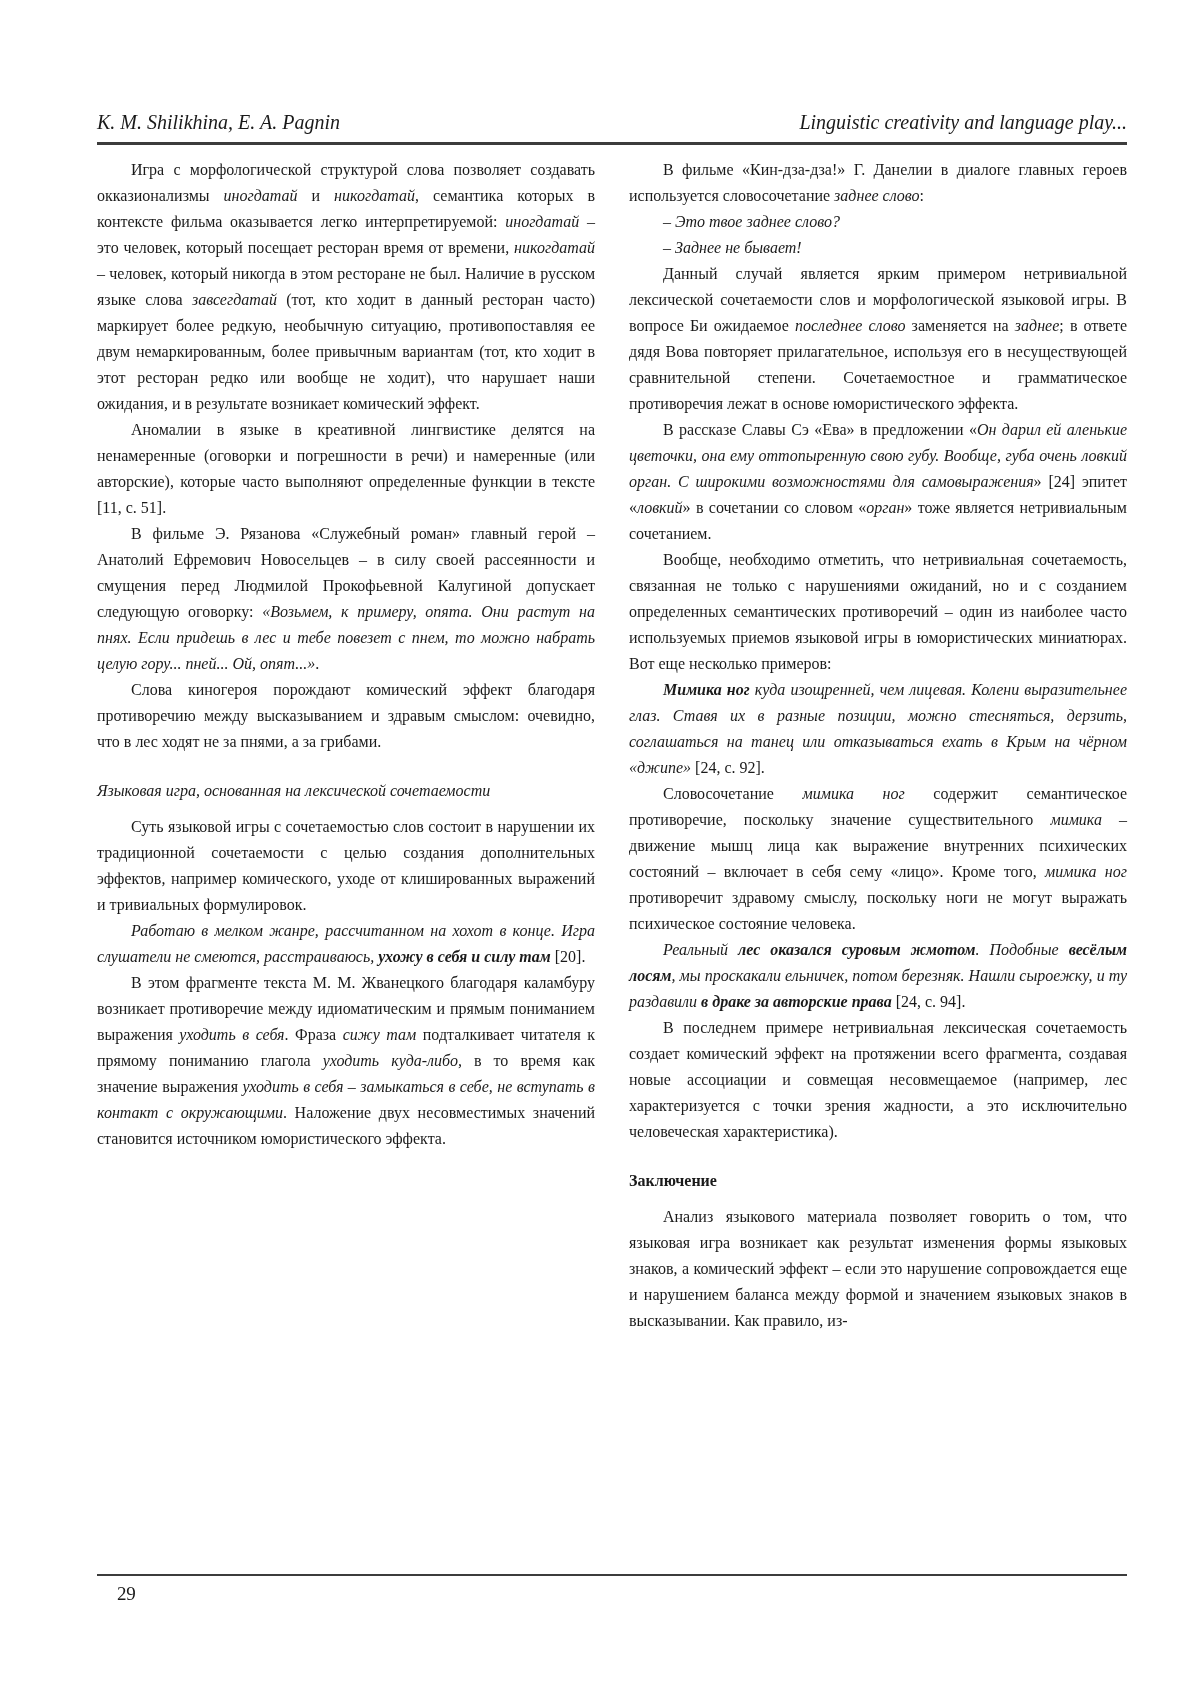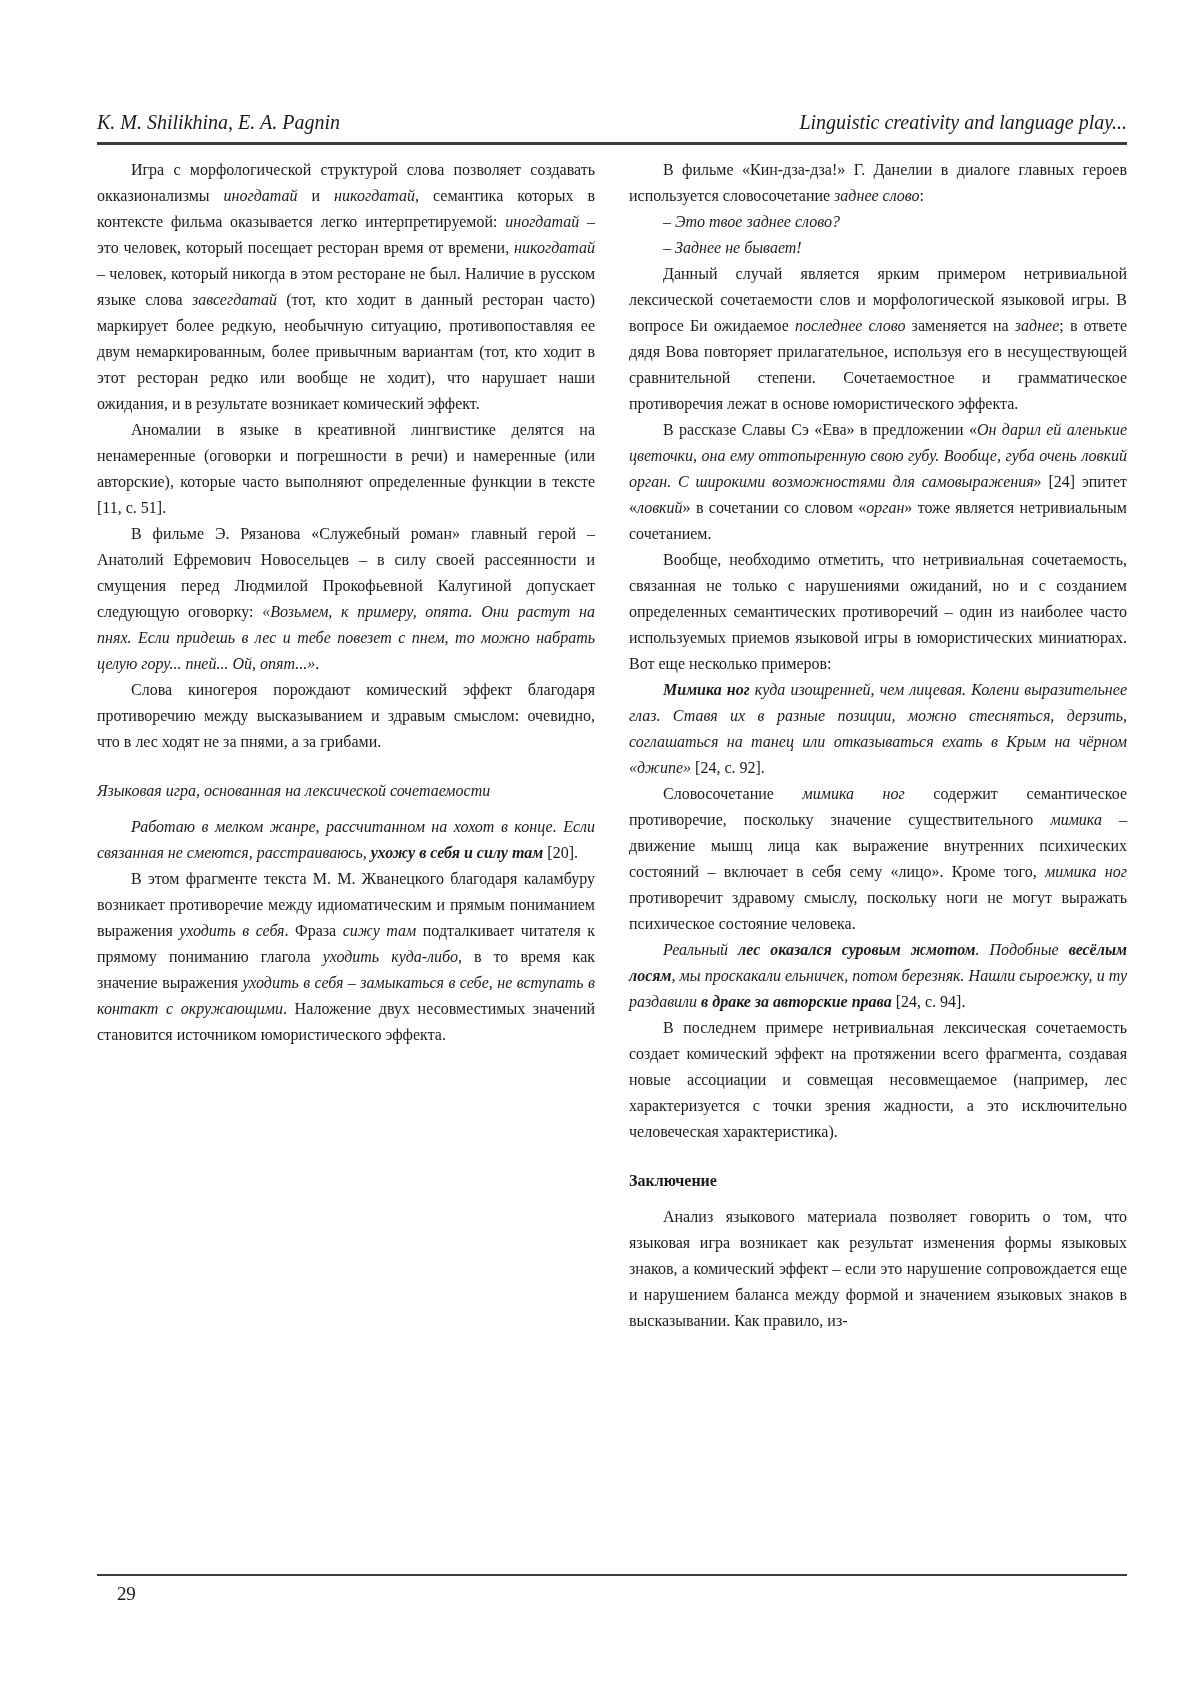--- a/index.html
+++ b/index.html
@@ -85,21 +85,22 @@
 
   <div class="header-rule"></div>
 
   <div class="body-columns">
     <div class="col">
         <p class="para"><span>Игра с морфологической структурой слова позволяет создавать окказионализмы </span><span class="run-i">иногдатай</span><span> и </span><span class="run-i">никогдатай</span><span>, семантика которых в контексте фильма оказывается легко интерпретируемой: </span><span class="run-i">иногдатай</span><span> – это человек, который посещает ресторан время от времени, </span><span class="run-i">никогдатай</span><span> – человек, который никогда в этом ресторане не был. Наличие в русском языке слова </span><span class="run-i">завсегдатай</span><span> (тот, кто ходит в данный ресторан часто) маркирует более редкую, необычную ситуацию, противопоставляя ее двум немаркированным, более привычным вариантам (тот, кто ходит в этот ресторан редко или вообще не ходит), что нарушает наши ожидания, и в результате возникает комический эффект.</span></p>
         <p class="para"><span>Аномалии в языке в креативной лингвистике делятся на ненамеренные (оговорки и погрешности в речи) и намеренные (или авторские), которые часто выполняют определенные функции в тексте [11, с. 51].</span></p>
         <p class="para"><span>В фильме Э. Рязанова «Служебный роман» главный герой – Анатолий Ефремович Новосельцев – в силу своей рассеянности и смущения перед Людмилой Прокофьевной Калугиной допускает следующую оговорку: </span><span class="run-i">«Возьмем, к примеру, опята. Они растут на пнях. Если придешь в лес и тебе повезет с пнем, то можно набрать целую гору... пней... Ой, опят...»</span><span>.</span></p>
         <p class="para"><span>Слова киногероя порождают комический эффект благодаря противоречию между высказыванием и здравым смыслом: очевидно, что в лес ходят не за пнями, а за грибами.</span></p>
         <div class="heading heading-italic"><span>Языковая игра, основанная на лексической сочетаемости</span></div>
-        <p class="para"><span class="run-i">Работаю в мелком жанре, рассчитанном на хохот в конце. Если связанная не смеются, расстраиваюсь, </span><span class="run-bi">ухожу в себя и силу там</span><span> [20].</span></p>
+        <p class="para"><span>Суть языковой игры с сочетаемостью слов состоит в нарушении их традиционной сочетаемости с целью создания дополнительных эффектов, например комического, уходе от клишированных выражений и тривиальных формулировок.</span></p>
+        <p class="para"><span class="run-i">Работаю в мелком жанре, рассчитанном на хохот в конце. Игра слушатели не смеются, расстраиваюсь, </span><span class="run-bi">ухожу в себя и силу там</span><span> [20].</span></p>
         <p class="para"><span>В этом фрагменте текста М. М. Жванецкого благодаря каламбуру возникает противоречие между идиоматическим и прямым пониманием выражения </span><span class="run-i">уходить в себя</span><span>. Фраза </span><span class="run-i">сижу там</span><span> подталкивает читателя к прямому пониманию глагола </span><span class="run-i">уходить куда-либо,</span><span> в то время как значение выражения </span><span class="run-i">уходить в себя – замыкаться в себе, не вступать в контакт с окружающими</span><span>. Наложение двух несовместимых значений становится источником юмористического эффекта.</span></p>
       </div>
     <div class="col">
         <p class="para"><span>В фильме «Кин-дза-дза!» Г. Данелии в диалоге главных героев используется словосочетание </span><span class="run-i">заднее слово</span><span>:</span></p>
         <p class="para"><span class="run-i">– Это твое заднее слово?</span></p>
         <p class="para"><span class="run-i">– Заднее не бывает!</span></p>
         <p class="para"><span>Данный случай является ярким примером нетривиальной лексической сочетаемости слов и морфологической языковой игры. В вопросе Би ожидаемое </span><span class="run-i">последнее слово</span><span> заменяется на </span><span class="run-i">заднее</span><span>; в ответе дядя Вова повторяет прилагательное, используя его в несуществующей сравнительной степени. Сочетаемостное и грамматическое противоречия лежат в основе юмористического эффекта.</span></p>
         <p class="para"><span>В рассказе Славы Сэ «Ева» в предложении «</span><span class="run-i">Он дарил ей аленькие цветочки, она ему оттопыренную свою губу. Вообще, губа очень ловкий орган. С широкими возможностями для самовыражения</span><span>» [24] эпитет «</span><span class="run-i">ловкий</span><span>» в сочетании со словом «</span><span class="run-i">орган</span><span>» тоже является нетривиальным сочетанием.</span></p>
         <p class="para"><span>Вообще, необходимо отметить, что нетривиальная сочетаемость, связанная не только с нарушениями ожиданий, но и с созданием определенных семантических противоречий – один из наиболее часто используемых приемов языковой игры в юмористических миниатюрах. Вот еще несколько примеров:</span></p>
         <p class="para"><span class="run-bi">Мимика ног</span><span class="run-i"> куда изощренней, чем лицевая. Колени выразительнее глаз. Ставя их в разные позиции, можно стесняться, дерзить, соглашаться на танец или отказываться ехать в Крым на чёрном «джипе» </span><span>[24, с. 92].</span></p>

